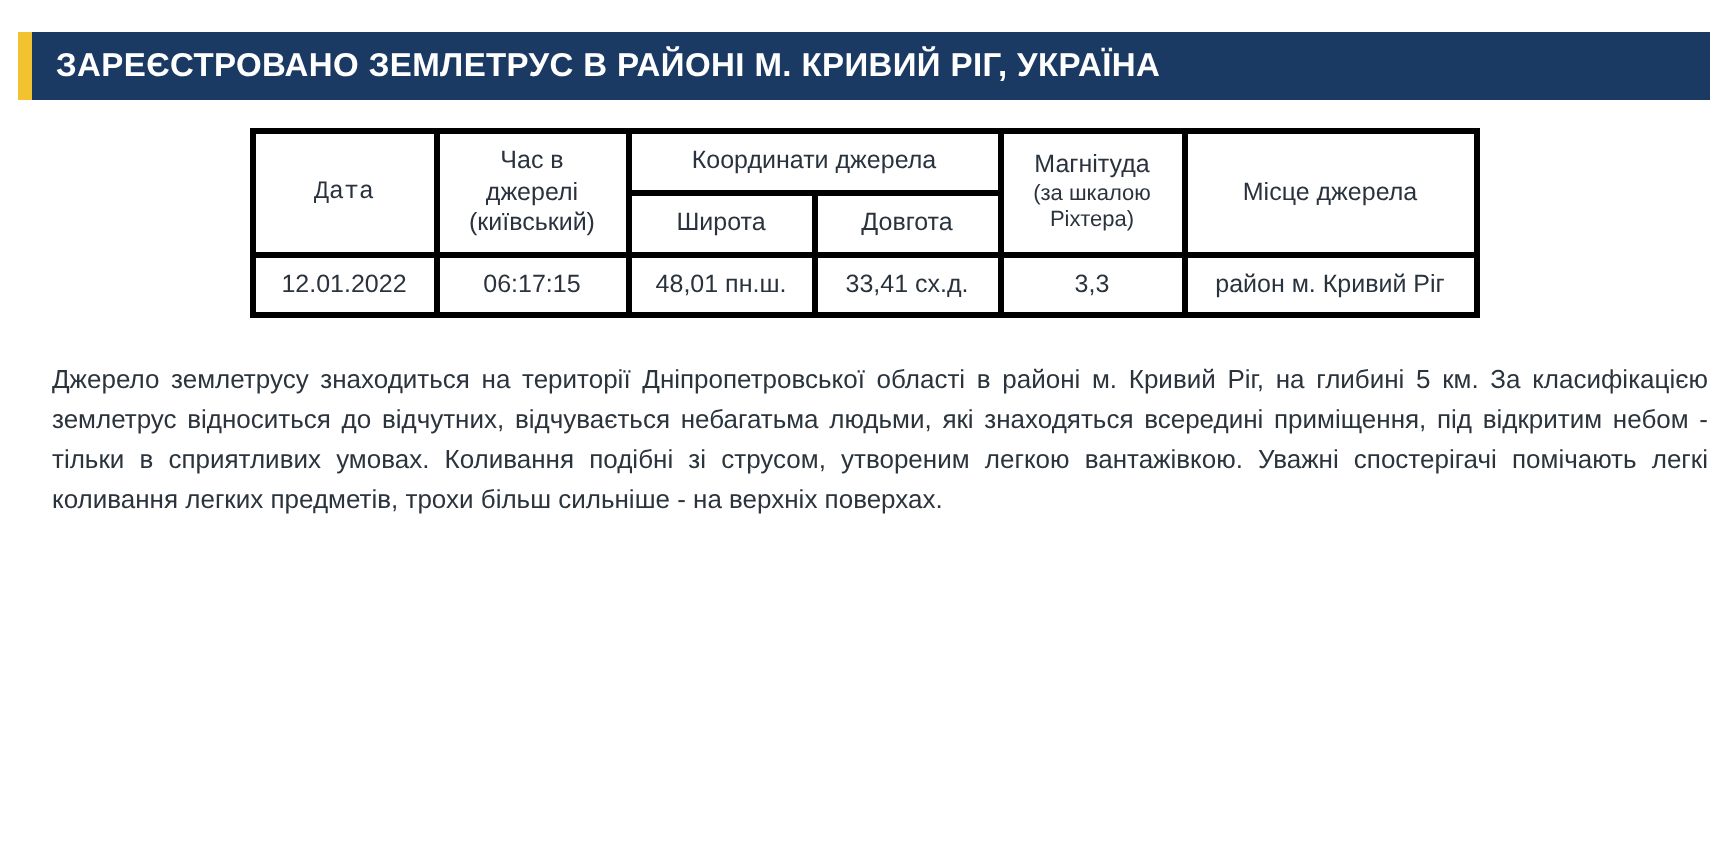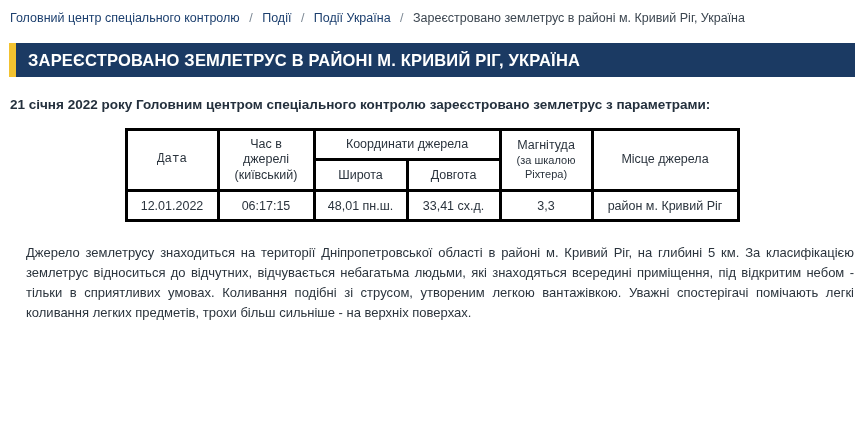--- a/index.html
+++ b/index.html
@@ -115,35 +115,25 @@
     text-align: justify;
   }
   .body-text p { margin: 0 0 16px 16px; }
   .body-text p:last-child { margin-bottom: 0; }
 </style>
 </head>
 <body>
 
 <div class="page">
 
-  <nav class="breadcrumb">
-    <a class="crumb">Головний центр спеціального контролю</a>
-    <span class="sep">/</span>
-    <a class="crumb">Події</a>
-    <span class="sep">/</span>
-    <a class="crumb">Події Україна</a>
-    <span class="sep">/</span>
-    <span class="crumb current">Зареєстровано землетрус в районі м. Кривий Ріг, Україна</span>
-  </nav>
 
   <div class="title-bar">
     <h1>ЗАРЕЄСТРОВАНО ЗЕМЛЕТРУС В РАЙОНІ М. КРИВИЙ РІГ, УКРАЇНА</h1>
   </div>
 
-  <p class="intro">21 січня 2022 року Головним центром спеціального контролю зареєстровано землетрус з параметрами:</p>
 
   <div class="table-wrap">
     <table class="quake">
       <thead>
         <tr>
           <th class="c-date" rowspan="2">Дата</th>
           <th class="c-time" rowspan="2">Час в джерелі (київський)</th>
           <th colspan="2">Координати джерела</th>
           <th class="c-mag" rowspan="2">
             <span>Магнітуда</span>

